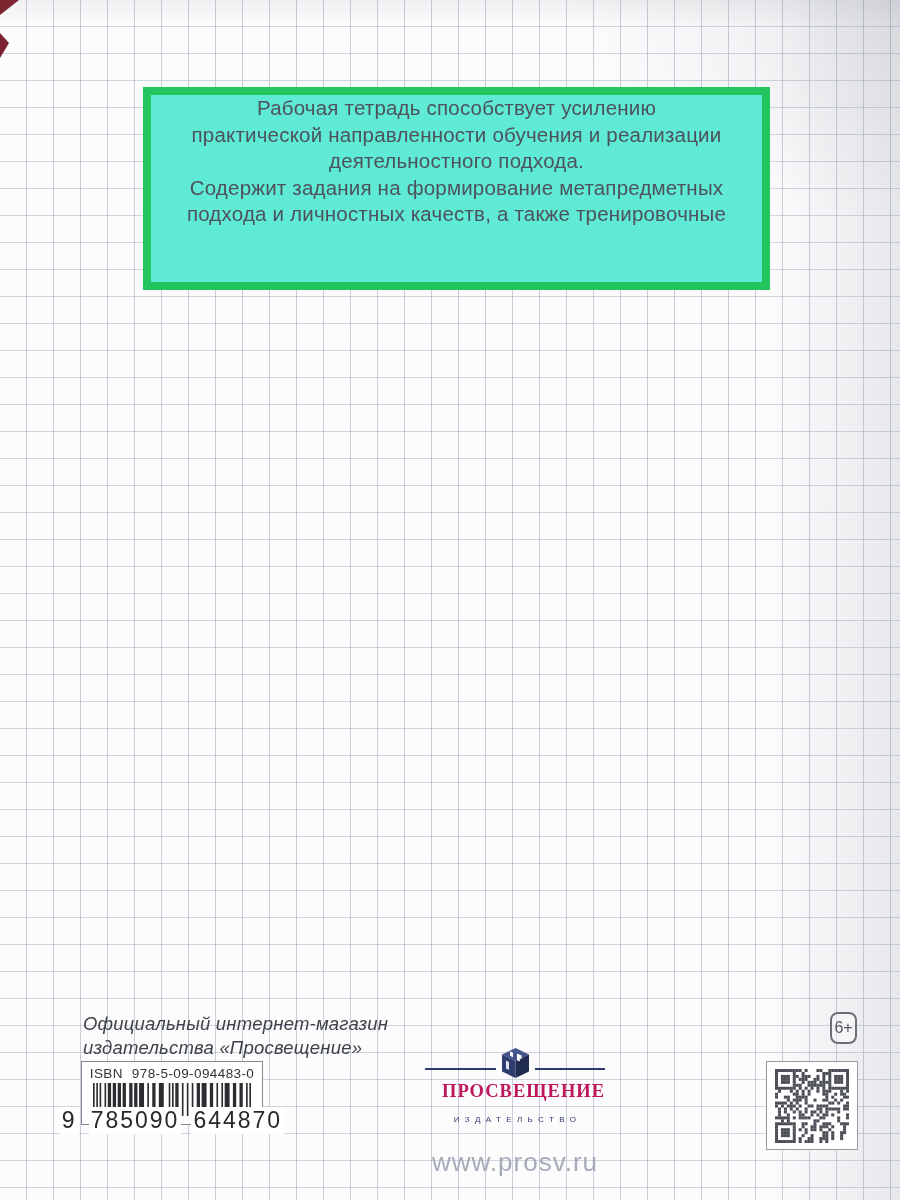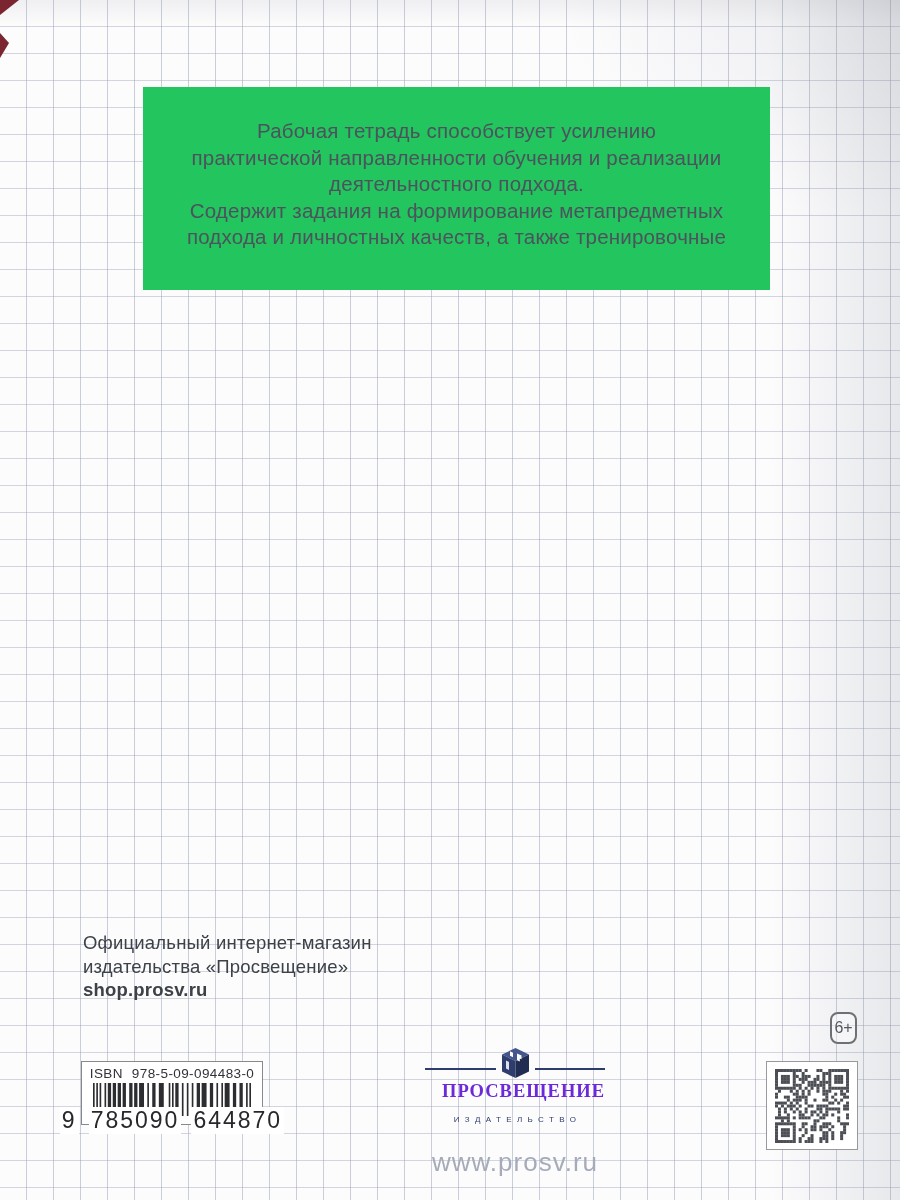--- a/index.html
+++ b/index.html
@@ -25,26 +25,26 @@
   .shade-tr{position:absolute;top:0;right:0;width:340px;height:220px;
     background:radial-gradient(ellipse at top right, rgba(118,124,138,.14), rgba(118,124,138,0) 70%);}
   
   .corner-mark-a{position:absolute;left:0;top:0;width:19px;height:15px;
     clip-path:polygon(0 0,100% 0,0 100%);}
   .corner-mark-b{position:absolute;left:0;top:33px;width:9px;height:25px;
     clip-path:polygon(0 0,100% 40%,0 100%);}
   
   .desc-box{
     position:absolute;left:143px;top:87px;width:627px;height:203px;
-    box-sizing:border-box;background:#22c55e;border:4px solid #22c55e;
-    padding-top:27px;text-align:center;
+    box-sizing:border-box;background:#5eead4;border:8px solid #22c55e;
+    text-align:center;
   }
   .desc-line{font-size:20.5px;line-height:26.5px;color:#4d525c;letter-spacing:.2px;}
   
-  .store-info{position:absolute;left:83px;top:931px;color:#3d4148;}
+  .store-info{position:absolute;left:83px;top:1012px;color:#3d4148;font-style:italic;}
   .store-line{font-size:18.5px;line-height:23.5px;letter-spacing:.2px;}
   .store-line.bold{font-weight:bold;}
   
   .barcode-box{
     position:absolute;left:81px;top:1061px;width:182px;height:64px;
     box-sizing:border-box;background:#fff;border:1px solid #87898e;
     display:flex;flex-direction:column;align-items:center;padding-top:4px;
   }
   .isbn-line{font-size:13.5px;color:#303338;letter-spacing:.4px;white-space:nowrap;}
   .isbn-line .num{margin-left:9px;}
@@ -148,21 +148,21 @@
       <svg class="logo-cube" viewBox="0 0 27 30">
         <polygon points="13.5,0 27,6.5 13.5,13 0,6.5" fill="#45568c"></polygon>
         <polygon points="0,6.5 13.5,13 13.5,30 0,23.5" fill="#2e3c6e"></polygon>
         <polygon points="27,6.5 13.5,13 13.5,30 27,23.5" fill="#202c52"></polygon>
         <polygon points="8,3.2 11,4.7 11,9.2 8,7.7" fill="#ffffff"></polygon>
         <polygon points="15,5.5 19.5,7.6 19.5,11.2 17.8,10.4 17.8,13.6 15,12.3" fill="#ffffff"></polygon>
         <polygon points="4,12.5 7,14 7,22 4,20.5" fill="#ffffff" opacity="0.85"></polygon>
       </svg>
       <div class="logo-rule" style="background: rgb(46, 60, 110);"></div>
     </div>
-    <div class="publisher-name" style="color: #6d28d9; margin-left: 17px;">ПРОСВЕЩЕНИЕ</div>
+    <div class="publisher-name" style="color: #be185d; margin-left: 17px;">ПРОСВЕЩЕНИЕ</div>
     <div class="publisher-sub" style="color: rgb(46, 60, 110);">ИЗДАТЕЛЬСТВО</div>
     <div class="publisher-url" style="color: rgb(166, 171, 185);">www.prosv.ru</div>
   </div>
 
   <div class="qr-box">
     <svg id="qr-svg" width="74" height="74" viewBox="0 0 25 25">
         <rect x="0" y="0" width="1.02" height="1.02" fill="#4b4e54"></rect>
         <rect x="1" y="0" width="1.02" height="1.02" fill="#4b4e54"></rect>
         <rect x="2" y="0" width="1.02" height="1.02" fill="#4b4e54"></rect>
         <rect x="3" y="0" width="1.02" height="1.02" fill="#4b4e54"></rect>

